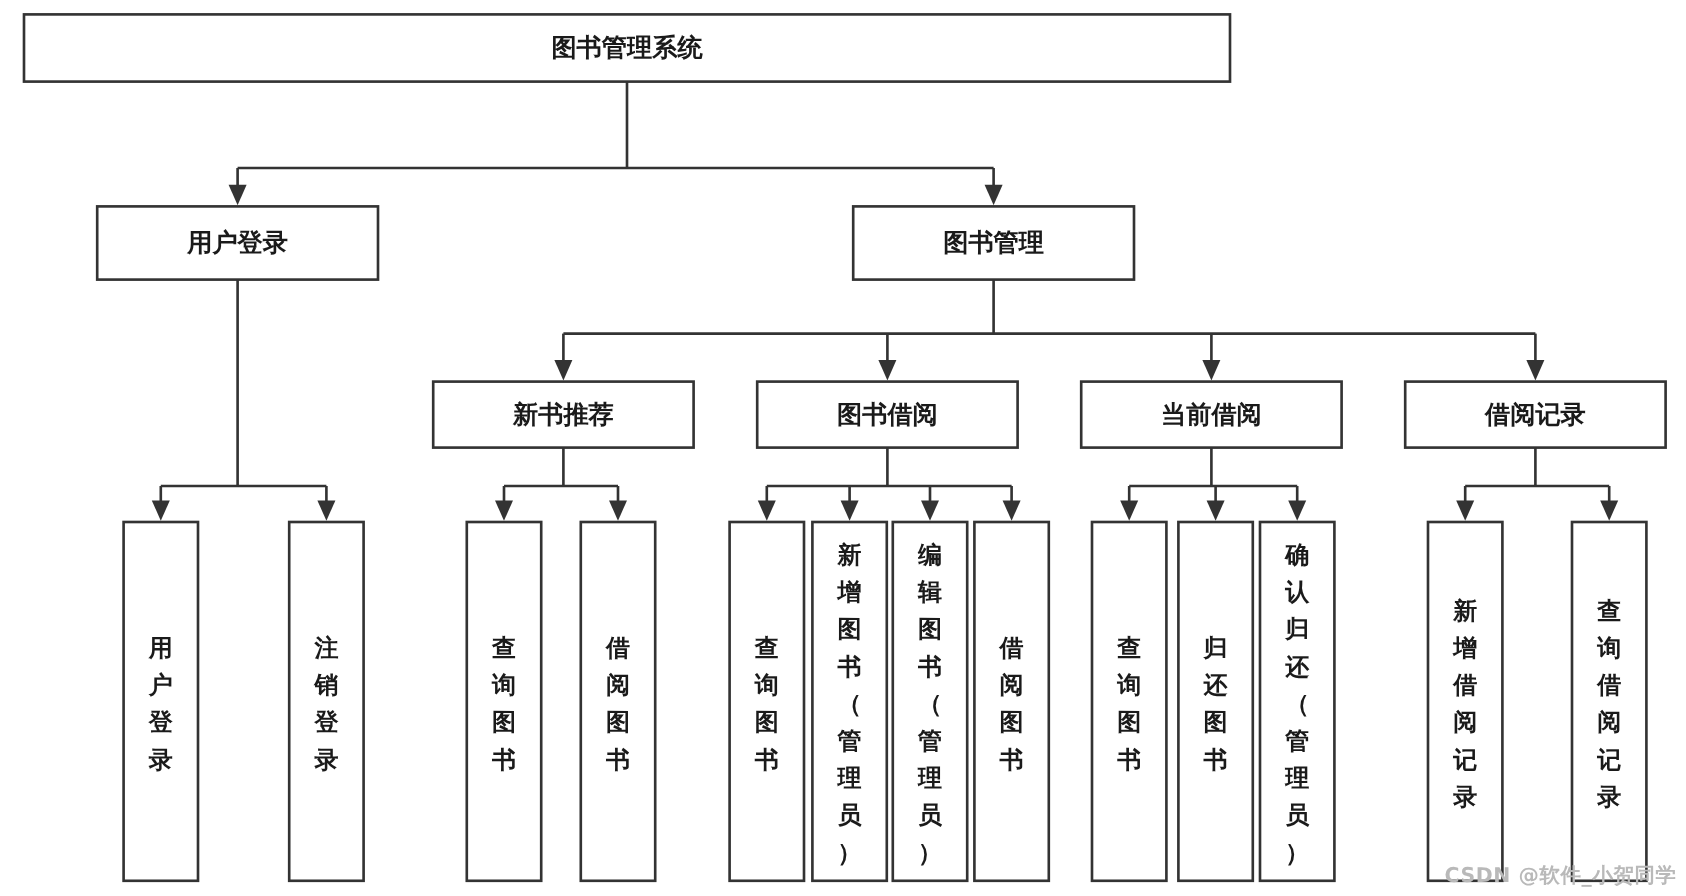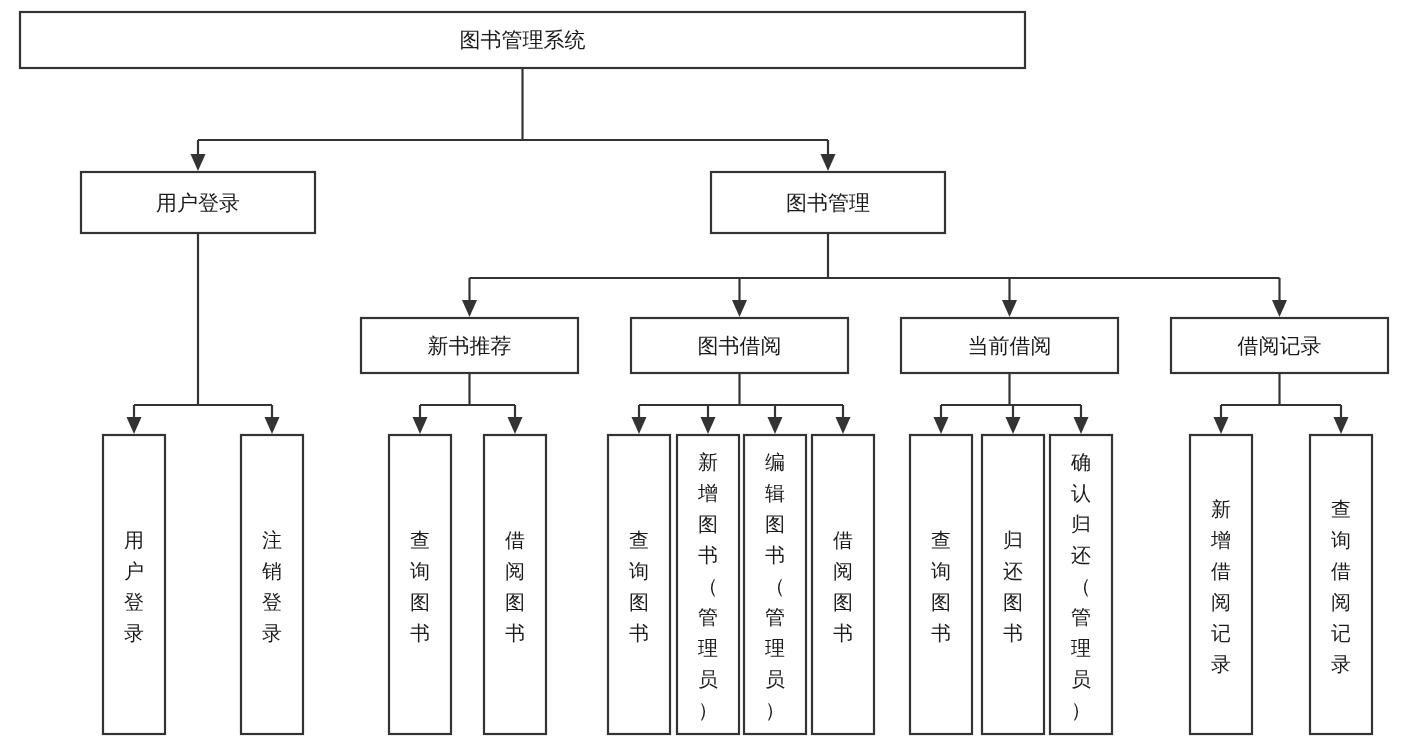--- a/index.html
+++ b/index.html
@@ -11,20 +11,21 @@
   body {
     width: 1405px;
     height: 747px;
     font-family: "DejaVu Sans", "Liberation Sans", sans-serif;
     overflow: hidden;
   }
   #diagram-root {
     position: relative;
     width: 1405px;
     height: 747px;
+    font-weight: bold;
   }
   svg#tree-svg {
     position: absolute;
     top: 0;
     left: 0;
     width: 1405px;
     height: 747px;
   }
   .node-box {
     fill: #ffffff;
@@ -201,13 +202,14 @@
         <g>
           <rect class="node-box" x="1190" y="435" width="62" height="299"></rect>
           <text class="node-label-vert" x="1221" y="515.68"><tspan x="1221" dy="0">新</tspan><tspan x="1221" dy="31">增</tspan><tspan x="1221" dy="31">借</tspan><tspan x="1221" dy="31">阅</tspan><tspan x="1221" dy="31">记</tspan><tspan x="1221" dy="31">录</tspan></text>
         </g>
         <g>
           <rect class="node-box" x="1310" y="435" width="62" height="299"></rect>
           <text class="node-label-vert" x="1341" y="515.68"><tspan x="1341" dy="0">查</tspan><tspan x="1341" dy="31">询</tspan><tspan x="1341" dy="31">借</tspan><tspan x="1341" dy="31">阅</tspan><tspan x="1341" dy="31">记</tspan><tspan x="1341" dy="31">录</tspan></text>
         </g>
       </g>
   </svg>
+  <div class="watermark">CSDN @软件_小贺同学</div>
 </div>
 
 </body></html>

